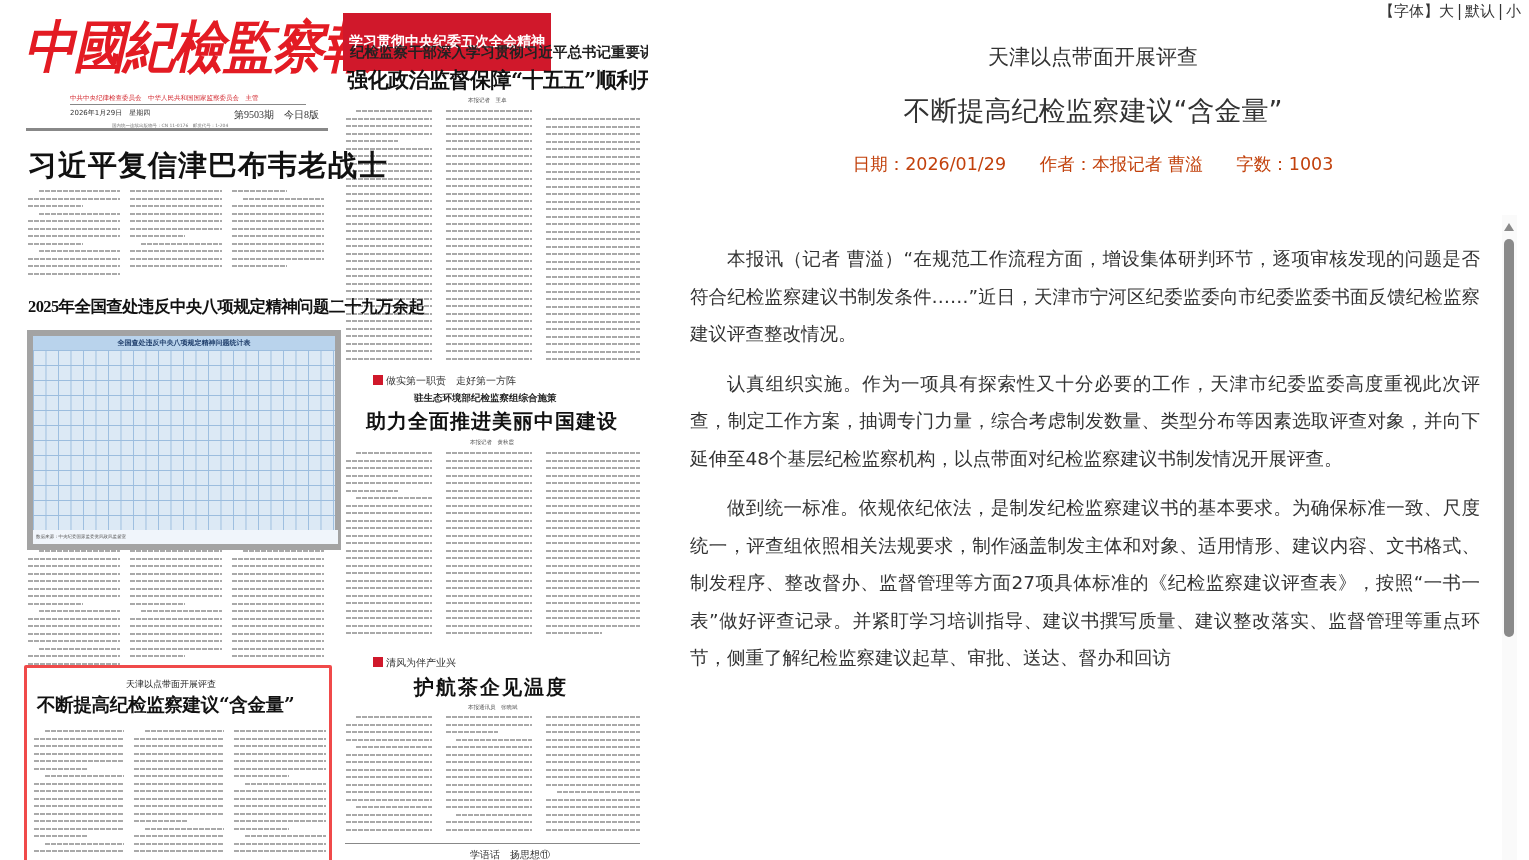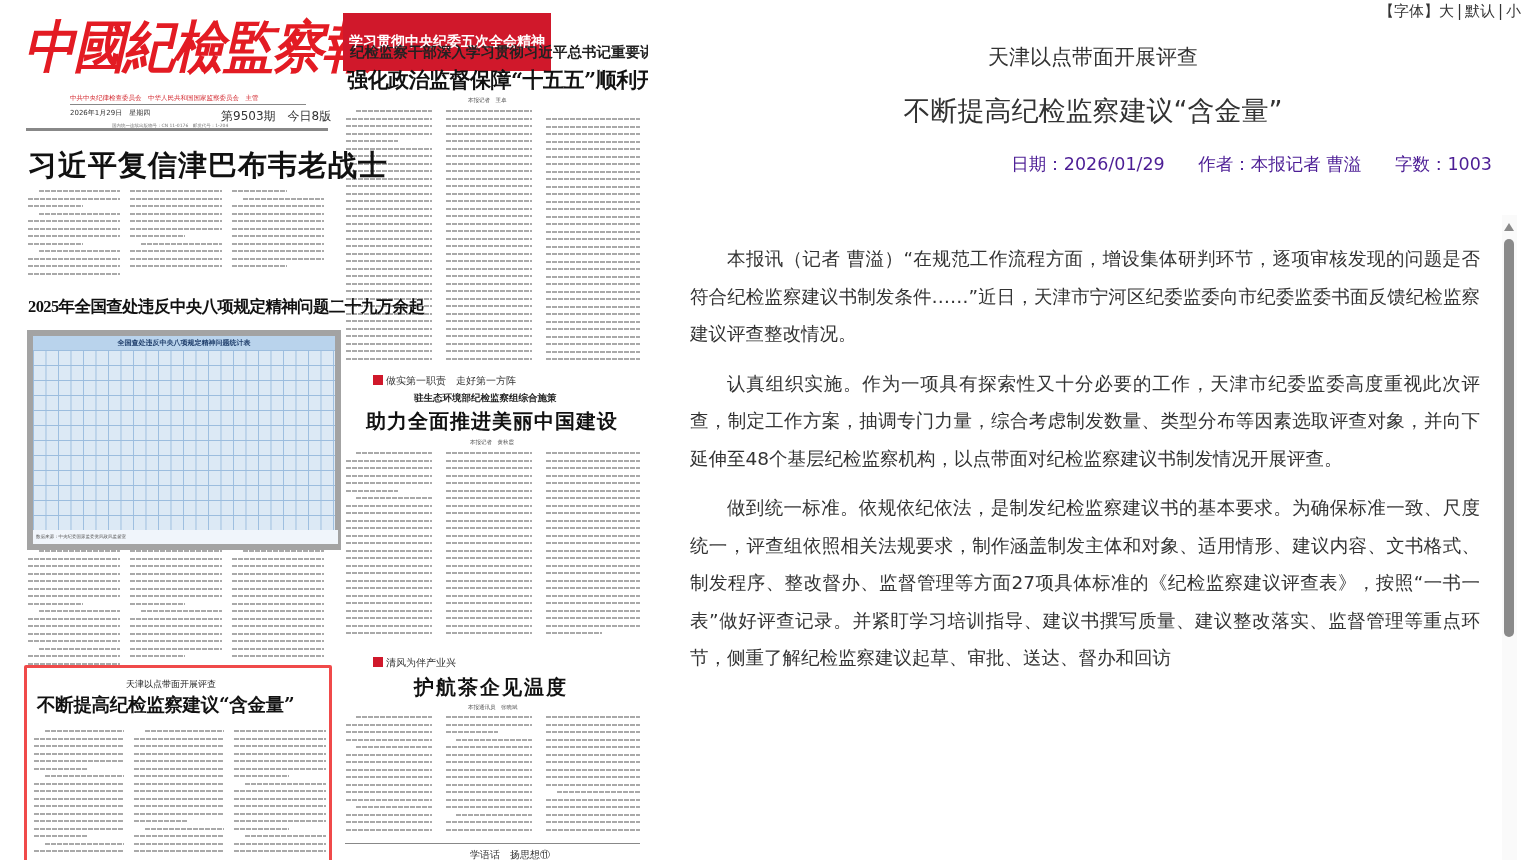--- a/index.html
+++ b/index.html
@@ -7,21 +7,21 @@
          font-family:"DejaVu Sans","Liberation Sans",sans-serif; color:#333; }
 
   
   .paper { position:absolute; left:0; top:0; width:648px; height:860px; background:#fff; overflow:hidden; }
   .masthead { position:absolute; left:22px; top:8px; width:310px; height:118px; }
   .mast-title { position:absolute; left:2px; top:2px; font-family:"DejaVu Serif","Liberation Serif",serif;
                 font-size:56px; font-weight:bold; color:#e31b23; letter-spacing:-2px; font-style:italic; white-space:nowrap; transform:scaleX(0.92); transform-origin:left top;}
   .mast-sponsor { position:absolute; left:48px; top:86px; font-size:6.5px; color:#d2232a; white-space:nowrap;text-align:center; }
   .mast-rule { position:absolute; left:48px; top:96px; width:236px; height:1px; background:#888; }
   .mast-date { position:absolute; left:48px; top:100px; font-size:7px; color:#333; }
-  .mast-issue { position:absolute; left:199px; top:100px; font-size:12px; color:#333; white-space:nowrap; }
+  .mast-issue { position:absolute; left:212px; top:100px; font-size:10px; color:#333; white-space:nowrap;font-family:Liberation Serif, serif; }
   .mast-code { position:absolute; left:90px; top:115px; font-size:4.5px; color:#777; white-space:nowrap;}
   .thick-rule { position:absolute; left:26px; top:128px; width:302px; height:3px; background:#888; }
 
   .kicker-red { position:absolute; left:343px; top:13px; background:#d0182b; color:#fff;
                 font-family:"DejaVu Serif",serif; font-weight:bold; font-size:14px; padding:20px 6px; }
   .lead-sub { position:absolute; left:350px; top:43px; font-family:"DejaVu Serif",serif; font-weight:bold; font-size:14.5px; color:#222; white-space:nowrap;}
   .lead-head { position:absolute; left:347px; top:66px; font-family:"DejaVu Serif",serif; font-weight:bold; font-size:21px; color:#111; white-space:nowrap; letter-spacing:-0.5px;}
   .byline-s { position:absolute; font-size:5.5px; color:#555; white-space:nowrap; }
 
   .big-head { position:absolute; left:28px; top:146px; font-weight:bold; font-size:29px; color:#111; white-space:nowrap; letter-spacing:1px; }
@@ -51,21 +51,21 @@
   .hl-sub { position:absolute; left:126px; top:678px; font-size:9px; color:#222; white-space:nowrap; }
   .hl-head { position:absolute; left:37px; top:692px; font-family:"DejaVu Serif",serif; font-weight:bold; font-size:18.5px; color:#111; white-space:nowrap; letter-spacing:-0.3px;}
 
   
   .fontbar { position:absolute; right:8px; top:2px; font-size:15px; color:#333; white-space:nowrap; }
   .fontbar span { cursor:pointer; }
   .fontbar .sep { color:#333; margin:0 3px; }
 
   .art-kicker { position:absolute; left:680px; width:826px; top:43px; text-align:center; font-size:21px; color:#333; }
   .art-title { position:absolute; left:680px; width:826px; top:93px; text-align:center; font-size:27px; color:#333; }
-  .art-meta { position:absolute; left:680px; width:826px; top:152px; text-align:right; font-size:17.5px; color:#4c1d95; white-space:nowrap;}
+  .art-meta { position:absolute; left:680px; width:826px; top:152px; text-align:center; font-size:17.5px; color:#c2410c; white-space:nowrap;}
   .art-meta .m { margin:0 14px; }
 
   .art-body { position:absolute; left:690px; top:219px; width:790px; height:641px; overflow:hidden;margin-top:21px; }
   .art-body p { margin:0 0 12px 0; font-size:18.5px; line-height:37.5px; color:#333; text-indent:2em; text-align:justify; }
 
   .scrollbar { position:absolute; left:1502px; top:215px; width:15px; height:645px; background:#fafafa; }
   .scroll-up { position:absolute; left:2px; top:8px; width:0; height:0; border-left:5.5px solid transparent; border-right:5.5px solid transparent; border-bottom:8px solid #8a8a8a; }
   .scroll-thumb { position:absolute; left:2px; top:24px; width:10px; height:398px; background:#8a8a8a; border-radius:5px; }
 </style>
 </head>

